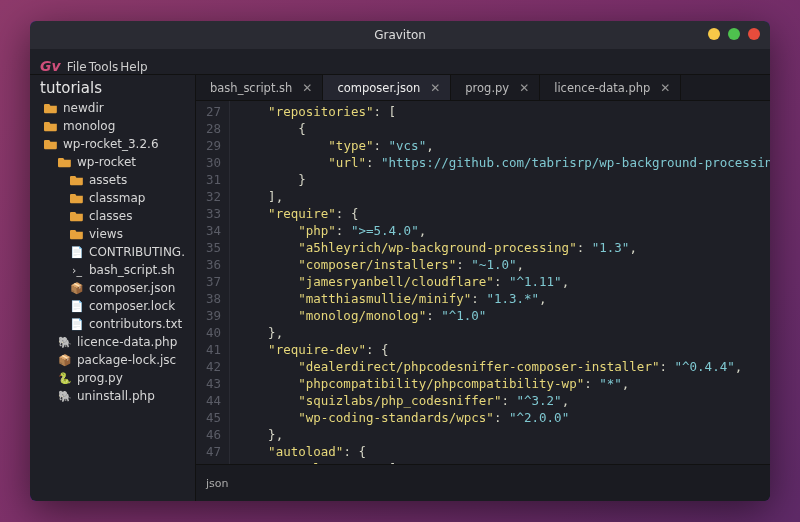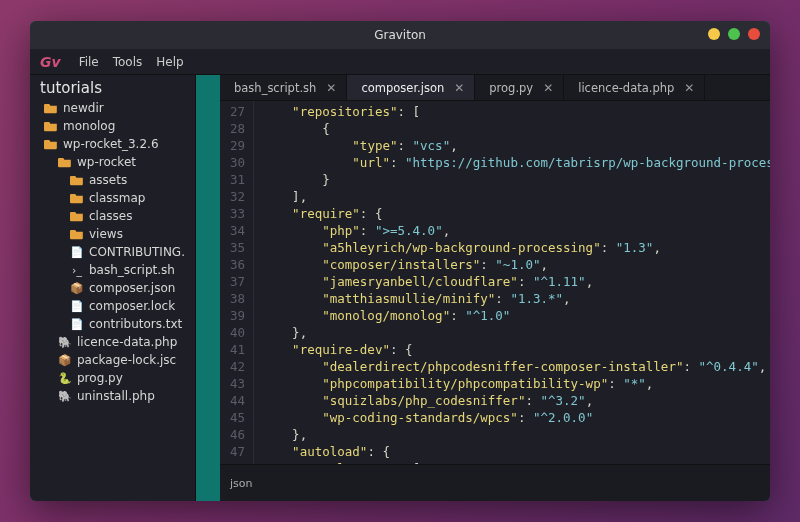--- a/index.html
+++ b/index.html
@@ -4,46 +4,46 @@
 <style>
   * { box-sizing: border-box; margin: 0; padding: 0; }
   html, body { width: 800px; height: 522px; overflow: hidden; }
   body {
     font-family: "DejaVu Sans", "Segoe UI", sans-serif;
     background: linear-gradient(135deg, #8e3a6b 0%, #7a2f6a 50%, #5f2a68 100%);
     display: flex; align-items: center; justify-content: center;
   }
   .window {
     width: 740px; height: 480px;
-    background: #0f766e;
+    background: #6d28d9;
     border-radius: 6px;
     box-shadow: 0 10px 40px rgba(0,0,0,.5);
     display: flex; flex-direction: column;
     overflow: hidden;
     color: #ccc;
   }
   .titlebar {
     height: 28px; background: #2a2b33;
     display: flex; align-items: center; justify-content: center;
     position: relative;
   }
   .titlebar .title { font-size: 12px; color: #ddd; font-weight: 500; }
   .win-controls { position: absolute; right: 10px; top: 7px; display: flex; gap: 8px; }
   .dot { width: 12px; height: 12px; border-radius: 50%; }
   .dot.min { background: #f7c948; }
   .dot.max { background: #4ec24e; }
   .dot.close { background: #e74c3c; }
   .menubar {
-    height: 26px; display: flex; align-items: center; gap: 14px;
+    height: 26px; display: flex; align-items: flex-end; gap: 2px;
     padding: 0 10px; background: #1e1f26; border-bottom: 1px solid #111;
     font-size: 12px; color: #ccc;
   }
   .menubar .logo { color: #d04e7a; font-weight: bold; font-style: italic; font-size: 14px; margin-right: 4px;}
   .menubar span { cursor: default; }
-  .body { flex: 1; display: flex; overflow: hidden; gap: 24px; }
+  .body { flex: 1; display: flex; overflow: hidden; }
   .sidebar {
     width: 166px; background: #1e1f26; border-right: 1px solid #111;
     display: flex; flex-direction: column; overflow: hidden;
     font-size: 12px;
   }
   .sidebar-title { padding: 4px 10px 2px; font-size: 15px; color: #e4e4e4; font-weight: 400; }
   .tree { flex: 1; overflow-y: auto; overflow-x: hidden; position: relative; }
   .tree::-webkit-scrollbar { width: 8px; }
   .tree::-webkit-scrollbar-thumb { background: #44454e; border-radius: 4px; }
   .tree-item {

